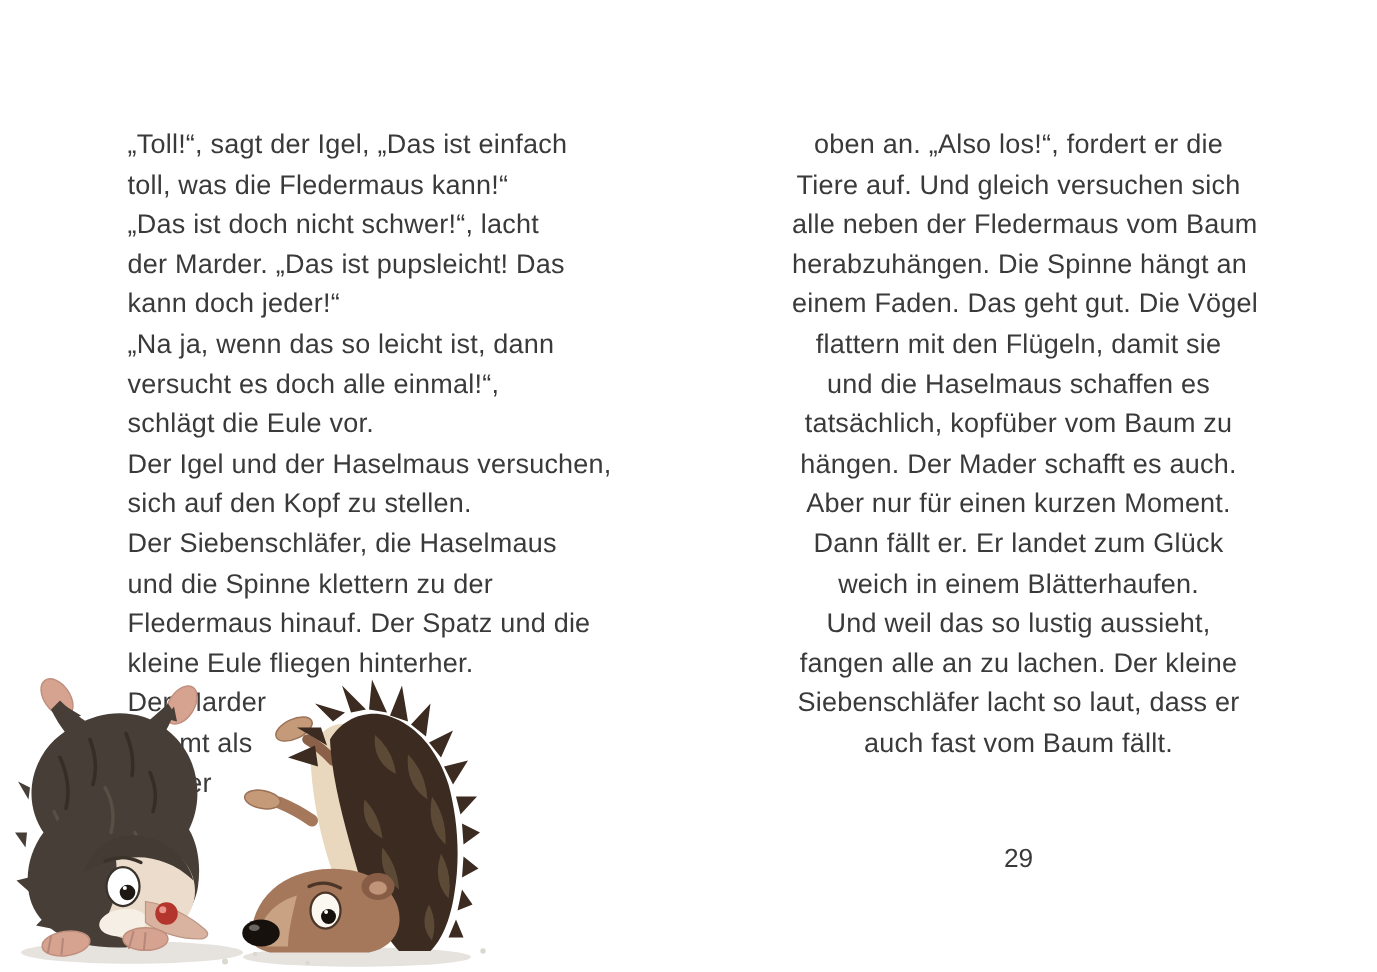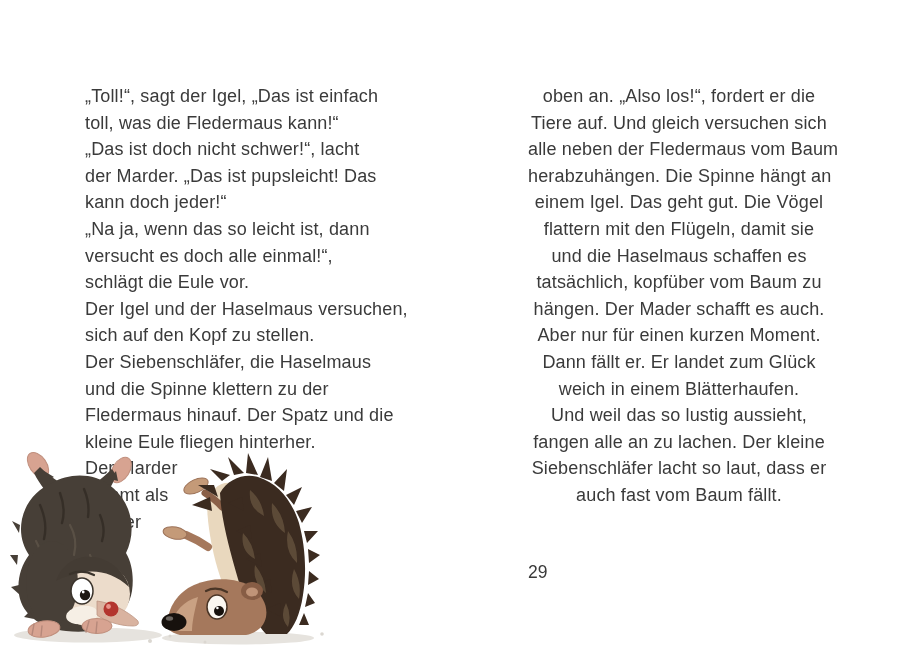--- a/index.html
+++ b/index.html
@@ -33,21 +33,21 @@
     position:absolute;top:83px;
     font-size:18px;line-height:26.6px;letter-spacing:0.15px;
     white-space:nowrap;
   }
   .col.left{left:85px;width:300px;}
   .col.rightcol{left:528px;width:302px;text-align:center;}
   .tl{height:26.6px;}
   .tl.wrap{text-align:left;padding-right:4px;}
   .pagenum{
     position:absolute;left:528px;top:562px;width:302px;
-    font-size:17.5px;color:var(--text-color);
+    text-align:center;font-size:17.5px;color:var(--text-color);
   }
   .illustration{position:absolute;left:0;top:445px;width:360px;height:203px;}
 </style>
 </head>
 <body>
 
 <div class="page">
 
   <div class="col left">
     <div class="tl">„Toll!“, sagt der Igel, „Das ist einfach</div>
@@ -67,21 +67,21 @@
     <div class="tl wrap">Der Marder</div>
     <div class="tl wrap">kommt als</div>
     <div class="tl wrap">Letzter</div>
   </div>
 
   <div class="col rightcol">
     <div class="tl">oben an. „Also los!“, fordert er die</div>
     <div class="tl">Tiere auf. Und gleich versuchen sich</div>
     <div class="tl">alle neben der Fledermaus vom Baum</div>
     <div class="tl">herabzuhängen. Die Spinne hängt an</div>
-    <div class="tl">einem Igel. Das geht gut. Die Vögel</div>
+    <div class="tl">einem Faden. Das geht gut. Die Vögel</div>
     <div class="tl">flattern mit den Flügeln, damit sie</div>
     <div class="tl">und die Haselmaus schaffen es</div>
     <div class="tl">tatsächlich, kopfüber vom Baum zu</div>
     <div class="tl">hängen. Der Mader schafft es auch.</div>
     <div class="tl">Aber nur für einen kurzen Moment.</div>
     <div class="tl">Dann fällt er. Er landet zum Glück</div>
     <div class="tl">weich in einem Blätterhaufen.</div>
     <div class="tl">Und weil das so lustig aussieht,</div>
     <div class="tl">fangen alle an zu lachen. Der kleine</div>
     <div class="tl">Siebenschläfer lacht so laut, dass er</div>

